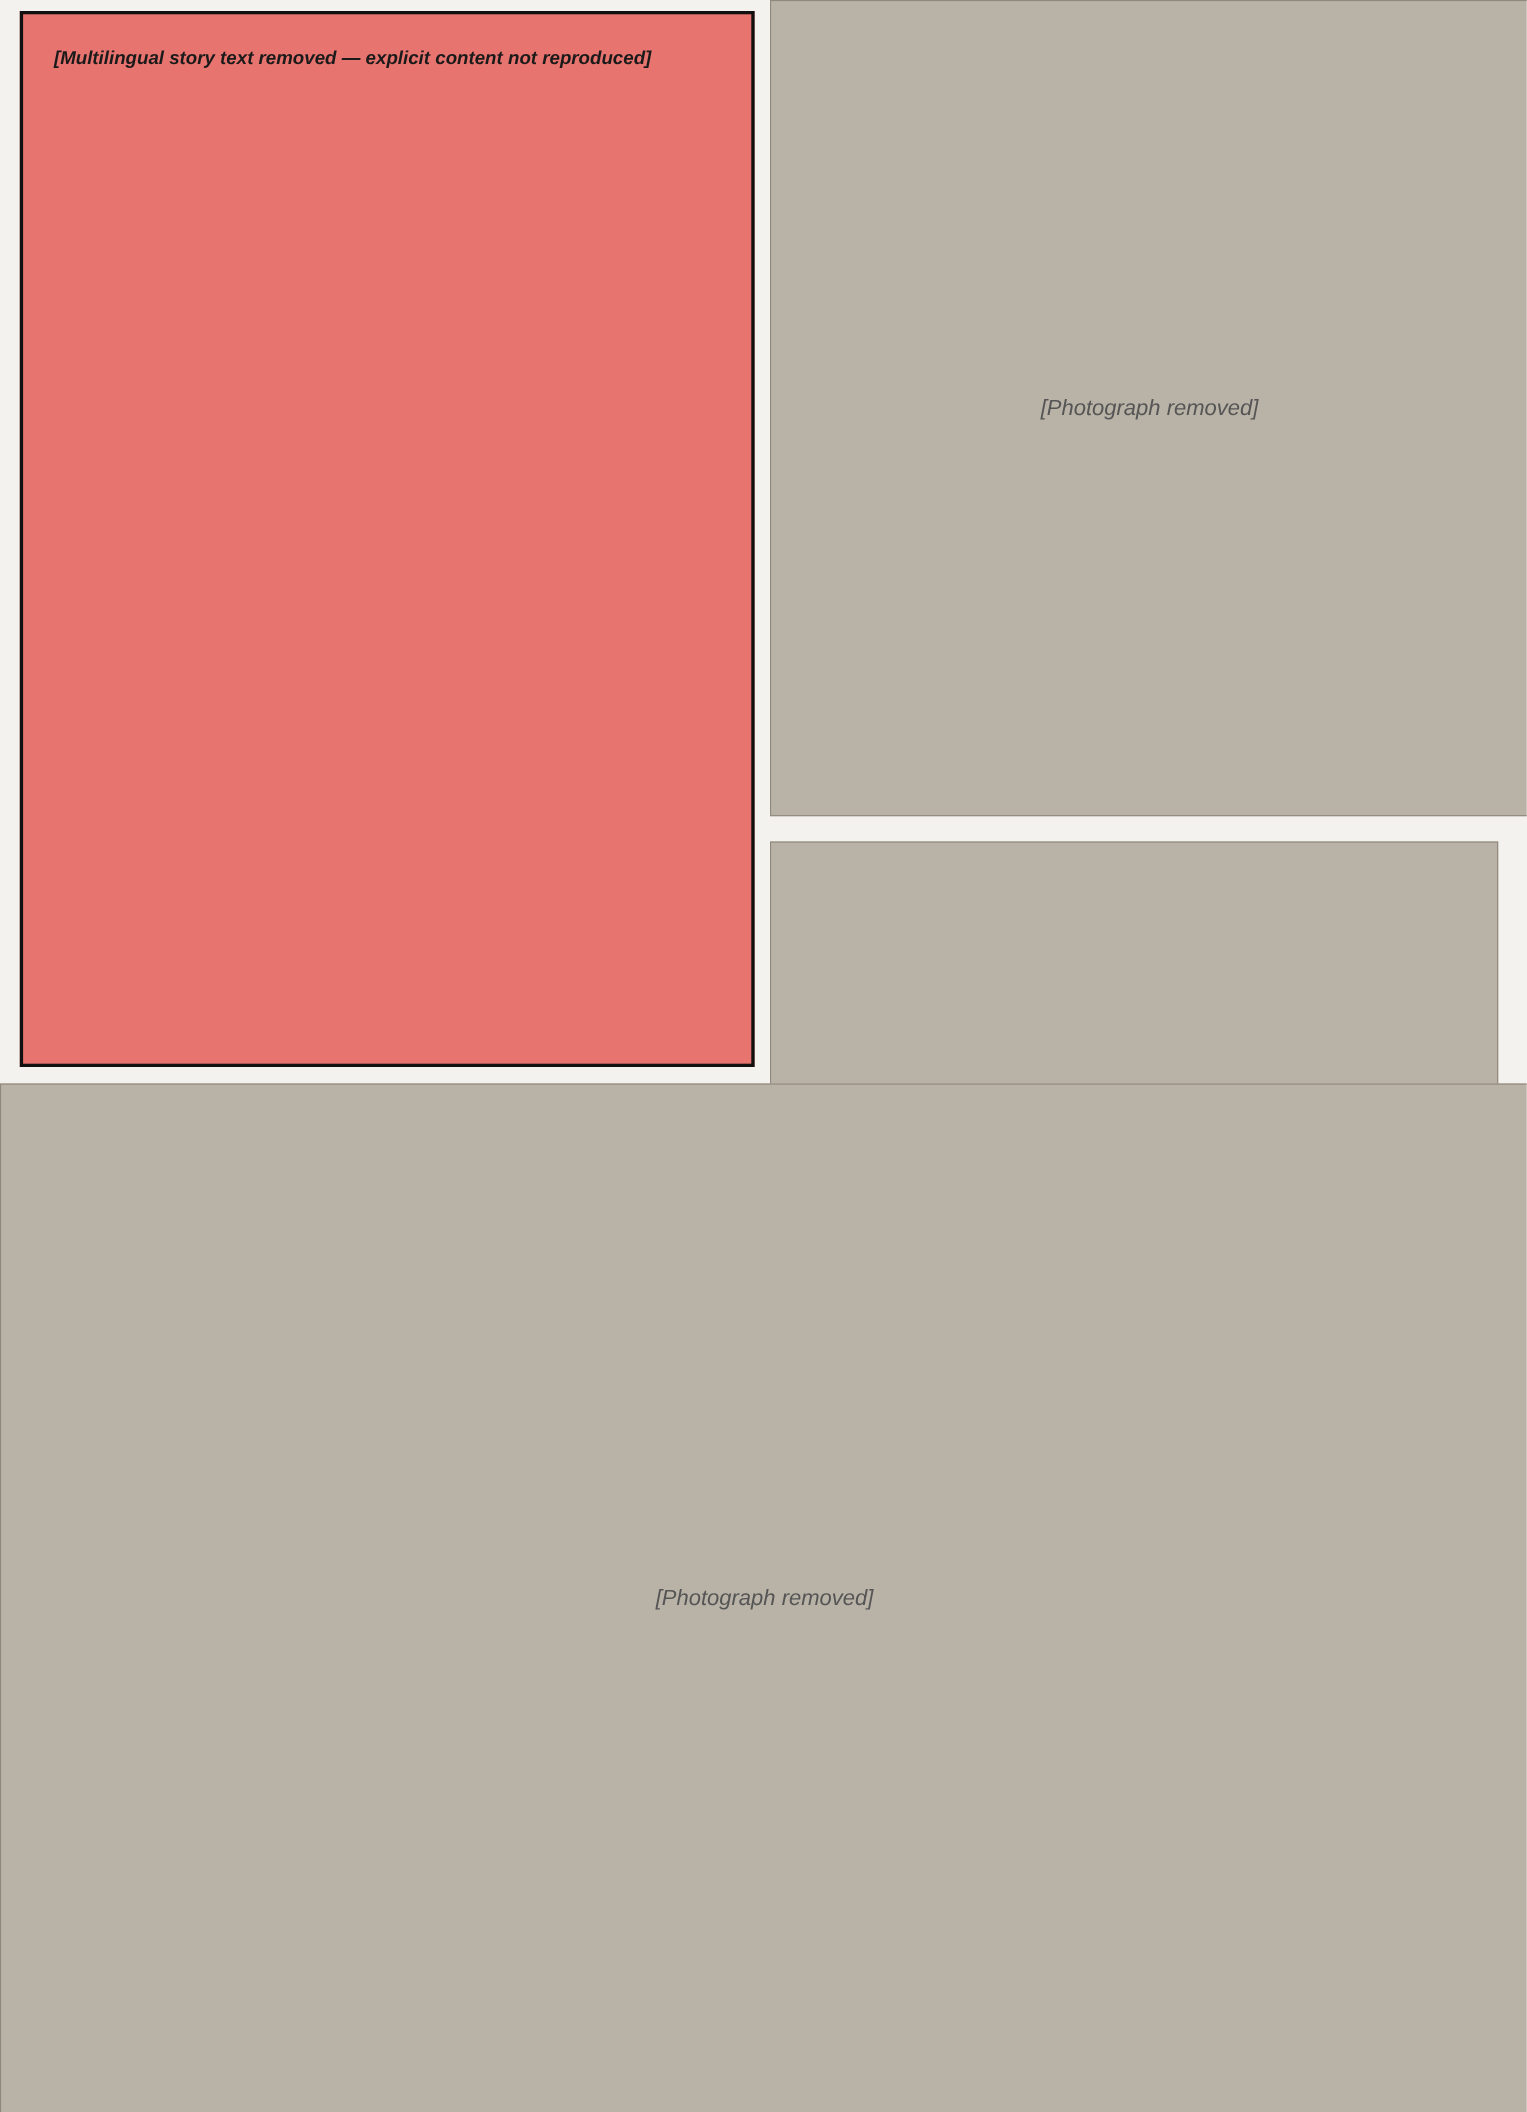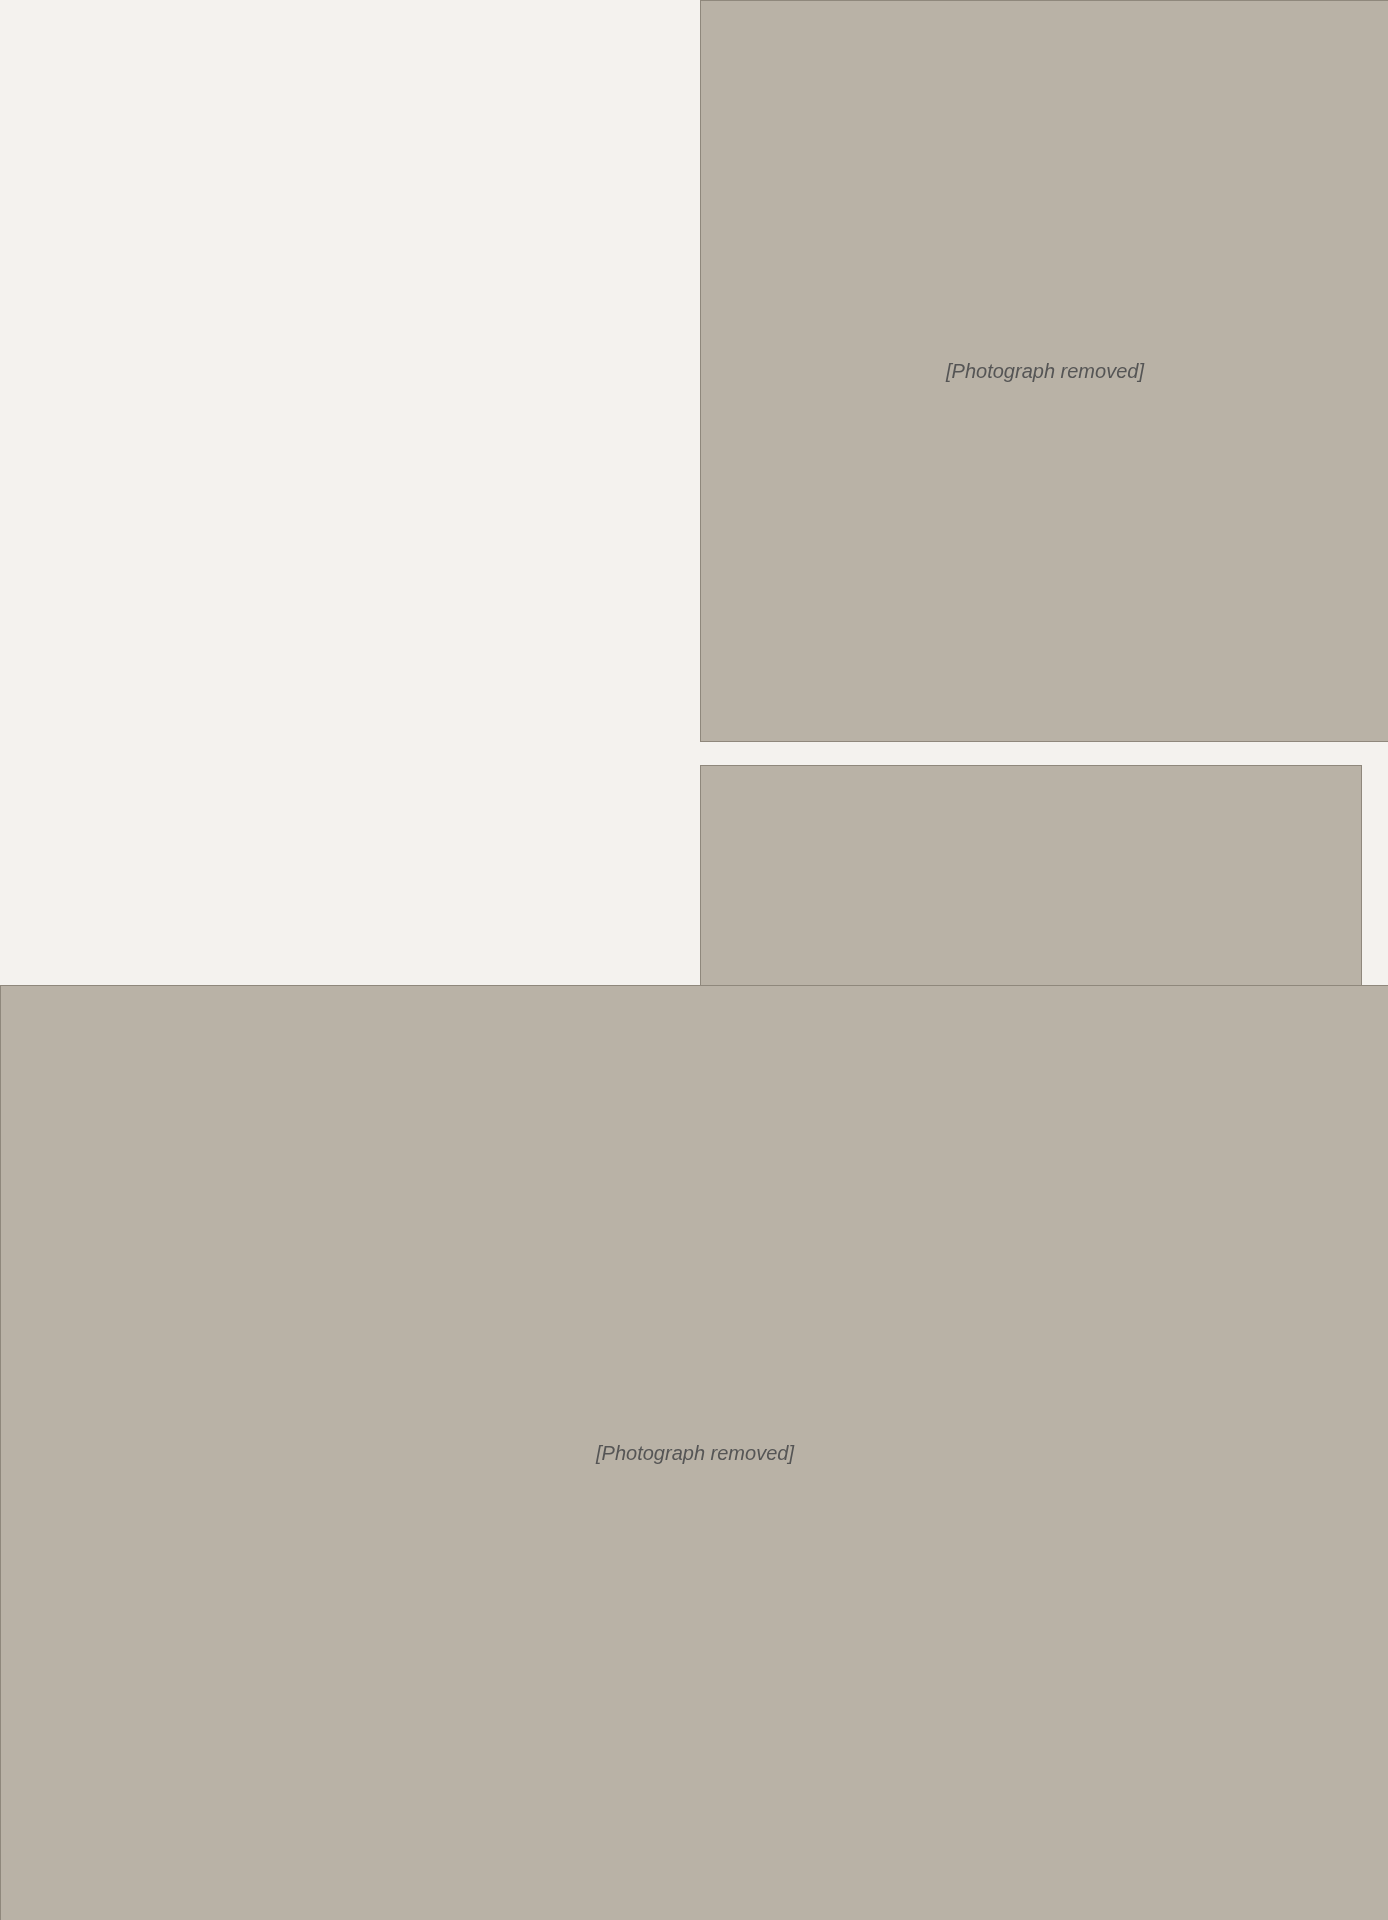--- a/index.html
+++ b/index.html
@@ -8,20 +8,23 @@
   .photo{position:absolute;background:#b9b2a6;border:1px solid #8f887c;display:flex;align-items:center;justify-content:center;color:#555;font-size:20px;}
   .photo-top-right{left:700px;top:0;width:688px;height:740px;}
   .photo-mid-right{left:700px;top:765px;width:660px;height:640px;}
   .photo-bottom{left:0;top:985px;width:1388px;height:935px;}
   .placeholder-note{font-style:italic;}
 </style>
 </head>
 <body>
 
 <div class="page">
+  <div class="textbox">
+    <span class="placeholder-note">[Multilingual story text removed — explicit content not reproduced]</span>
+  </div>
   <div class="photo photo-top-right">
     <span class="placeholder-note">[Photograph removed]</span>
   </div>
   <div class="photo photo-mid-right">
     <span class="placeholder-note">[Photograph removed]</span>
   </div>
   <div class="photo photo-bottom">
     <span class="placeholder-note">[Photograph removed]</span>
   </div>
 </div>

